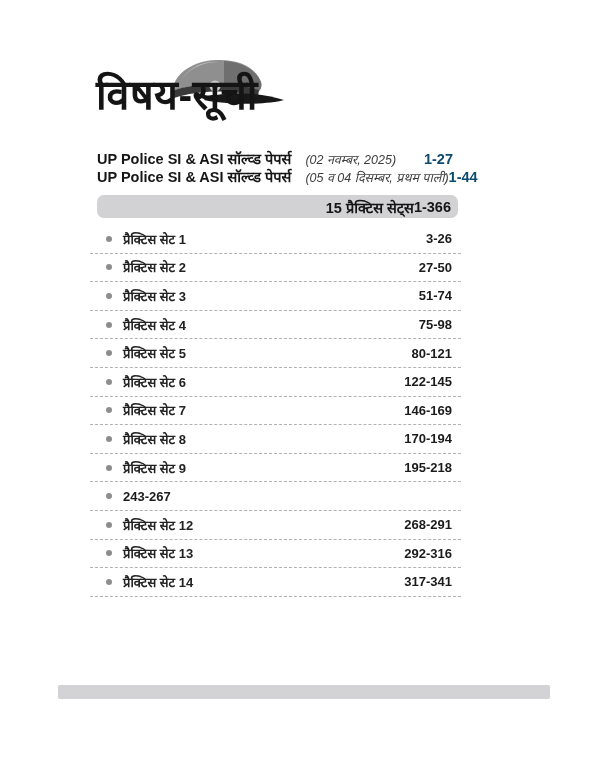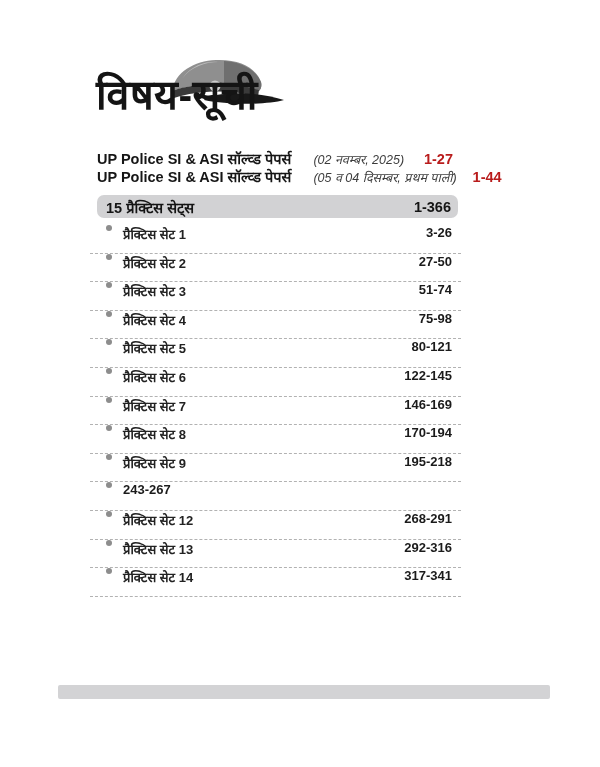--- a/index.html
+++ b/index.html
@@ -11,35 +11,35 @@
   }
   .cap{position:absolute;left:166px;top:57px;width:126px;height:48px;z-index:1;}
   .page-title{
     position:absolute;left:96px;top:70px;z-index:2;
     font-size:41px;font-weight:bold;color:#141414;line-height:1.25;
     letter-spacing:.5px;white-space:nowrap;
   }
   .papers{position:absolute;left:97px;top:150px;width:361px;z-index:2;}
   .paper-row{
     display:flex;align-items:baseline;height:18px;line-height:18px;
-    padding-right:5px;white-space:nowrap;gap:8px;
+    padding-right:5px;white-space:nowrap;
   }
   .paper-label{font-weight:bold;font-size:14.5px;color:#161616;}
   .paper-detail{font-style:italic;font-size:12.5px;color:#3c3c3c;margin-left:14px;}
   .paper-spacer{flex:1;}
-  .paper-pages{font-weight:bold;font-size:14.5px;color:#b91c1c;}
+  .paper-pages{font-weight:bold;font-size:14.5px;color:#0c4a6e;}
   .section-bar{
     position:absolute;left:97px;top:195px;width:361px;height:23px;
     background:#d2d2d4;border-radius:7px;box-sizing:border-box;
-    display:flex;align-items:center;justify-content:space-between;
+    display:flex;align-items:center;justify-content:flex-end;
     padding:0 7px 0 9px;font-weight:bold;font-size:14.5px;color:#141414;
   }
   .sets{position:absolute;left:90px;top:225px;width:371px;}
   .set-row{
-    display:flex;align-items:flex-start;height:28.6px;box-sizing:border-box;
+    display:flex;align-items:center;height:28.6px;box-sizing:border-box;
     border-bottom:1px dashed #b2b2b2;padding-right:9px;
   }
   .bullet{
     width:6px;height:6px;border-radius:50%;background:#8d8d8d;
     margin-left:16px;margin-right:11px;flex:none;
   }
   .set-label{flex:1;font-size:13px;font-weight:bold;color:#222222;white-space:nowrap;}
   .set-pages{font-size:13px;font-weight:bold;color:#1b1b1b;white-space:nowrap;}
   .footer-bar{
     position:absolute;left:58px;top:685px;width:492px;height:14px;

